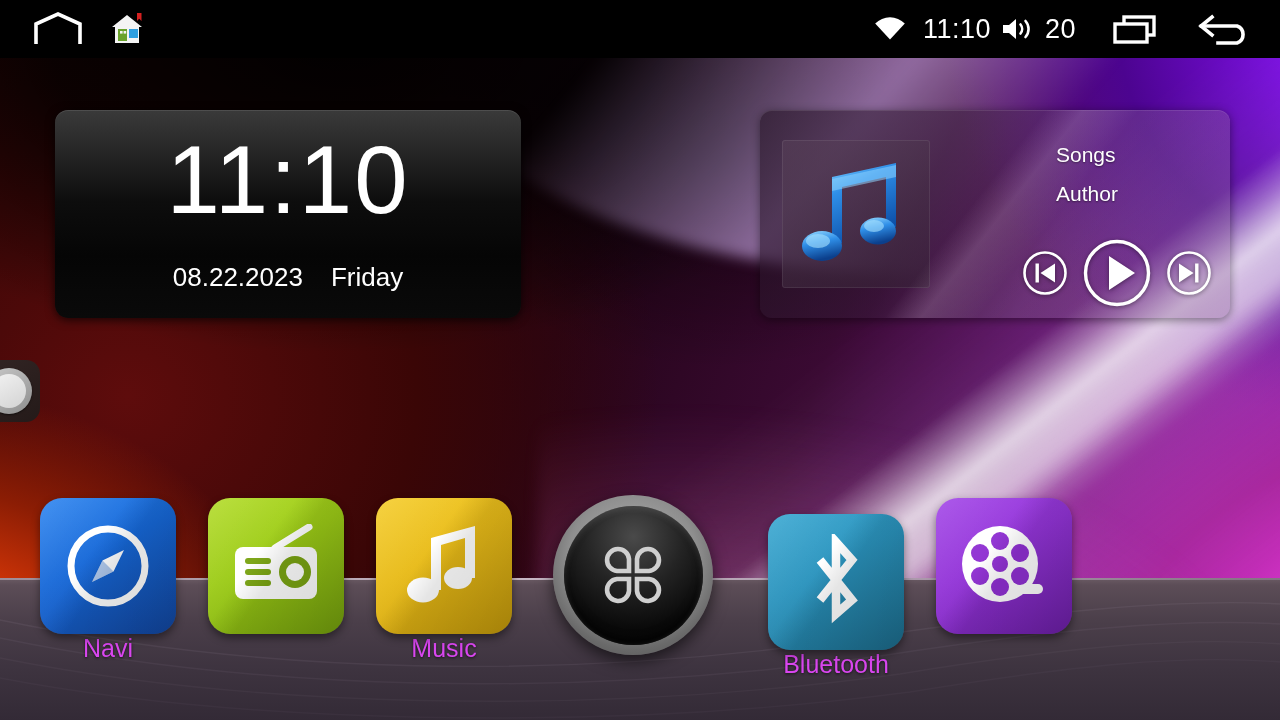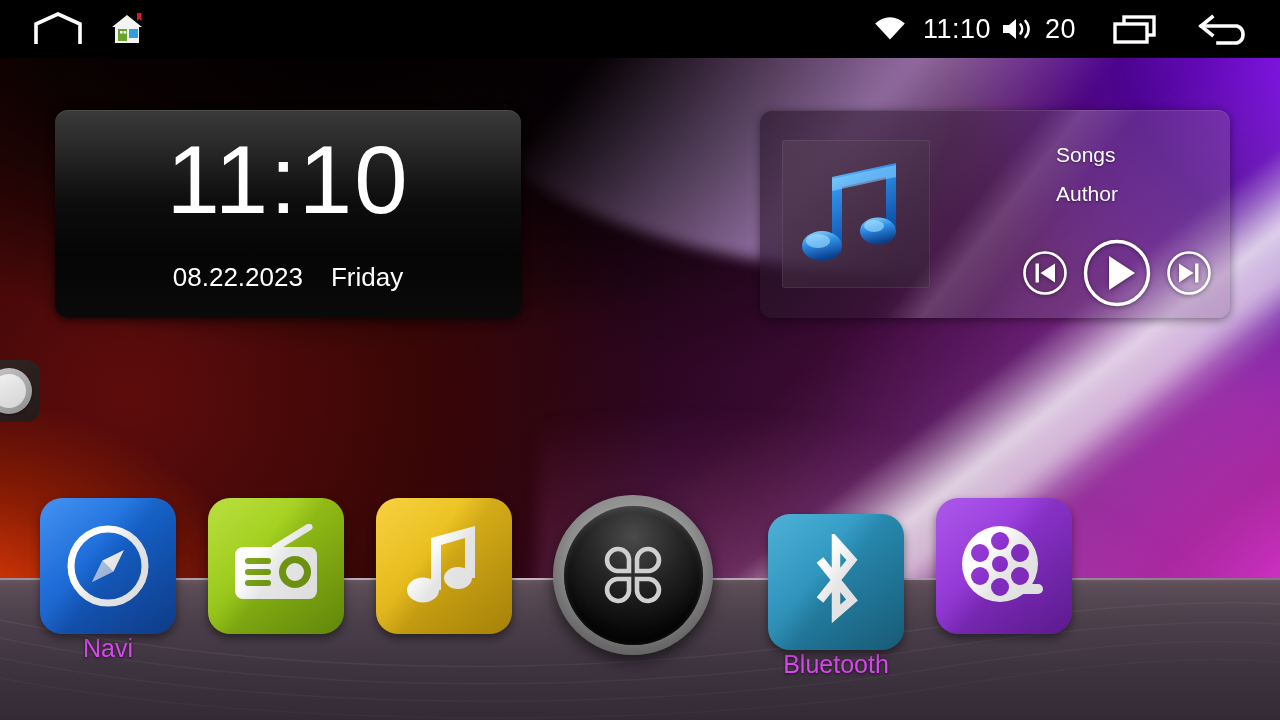--- a/index.html
+++ b/index.html
@@ -535,20 +535,21 @@
     </div>
 
     <div class="dock-item" style="left:374px; top:0;">
       <div class="dock-tile" style="background:linear-gradient(150deg,#f5cd2c 0%,#e8bb18 42%,#c49a0b 100%);">
         <svg width="82" height="92" viewBox="0 0 82 92">
           <path d="M28 70 L28 18 L72 6 L72 58 L62 58 L62 18 L38 25 L38 70 Z" fill="#ffffff"></path>
           <ellipse cx="20" cy="70" rx="16" ry="12.5" fill="#ffffff"></ellipse>
           <ellipse cx="55" cy="58" rx="14" ry="11" fill="#ffffff"></ellipse>
         </svg>
       </div>
+      <div class="dock-label">Music</div>
     </div>
 
     <div class="dock-item" style="left:766px; top:16px;">
       <div class="dock-tile" style="background:linear-gradient(150deg,#3aa8d2 0%,#2a93bd 42%,#1c6c8c 100%);">
         <svg width="68" height="96" viewBox="0 0 68 96">
           <path d="M18 26 L50 66 L34 80 L34 8 L50 26 L18 66" fill="none" stroke="#ffffff" stroke-width="8.5" stroke-linejoin="miter" stroke-linecap="butt"></path>
         </svg>
       </div>
       <div class="dock-label">Bluetooth</div>
     </div>

